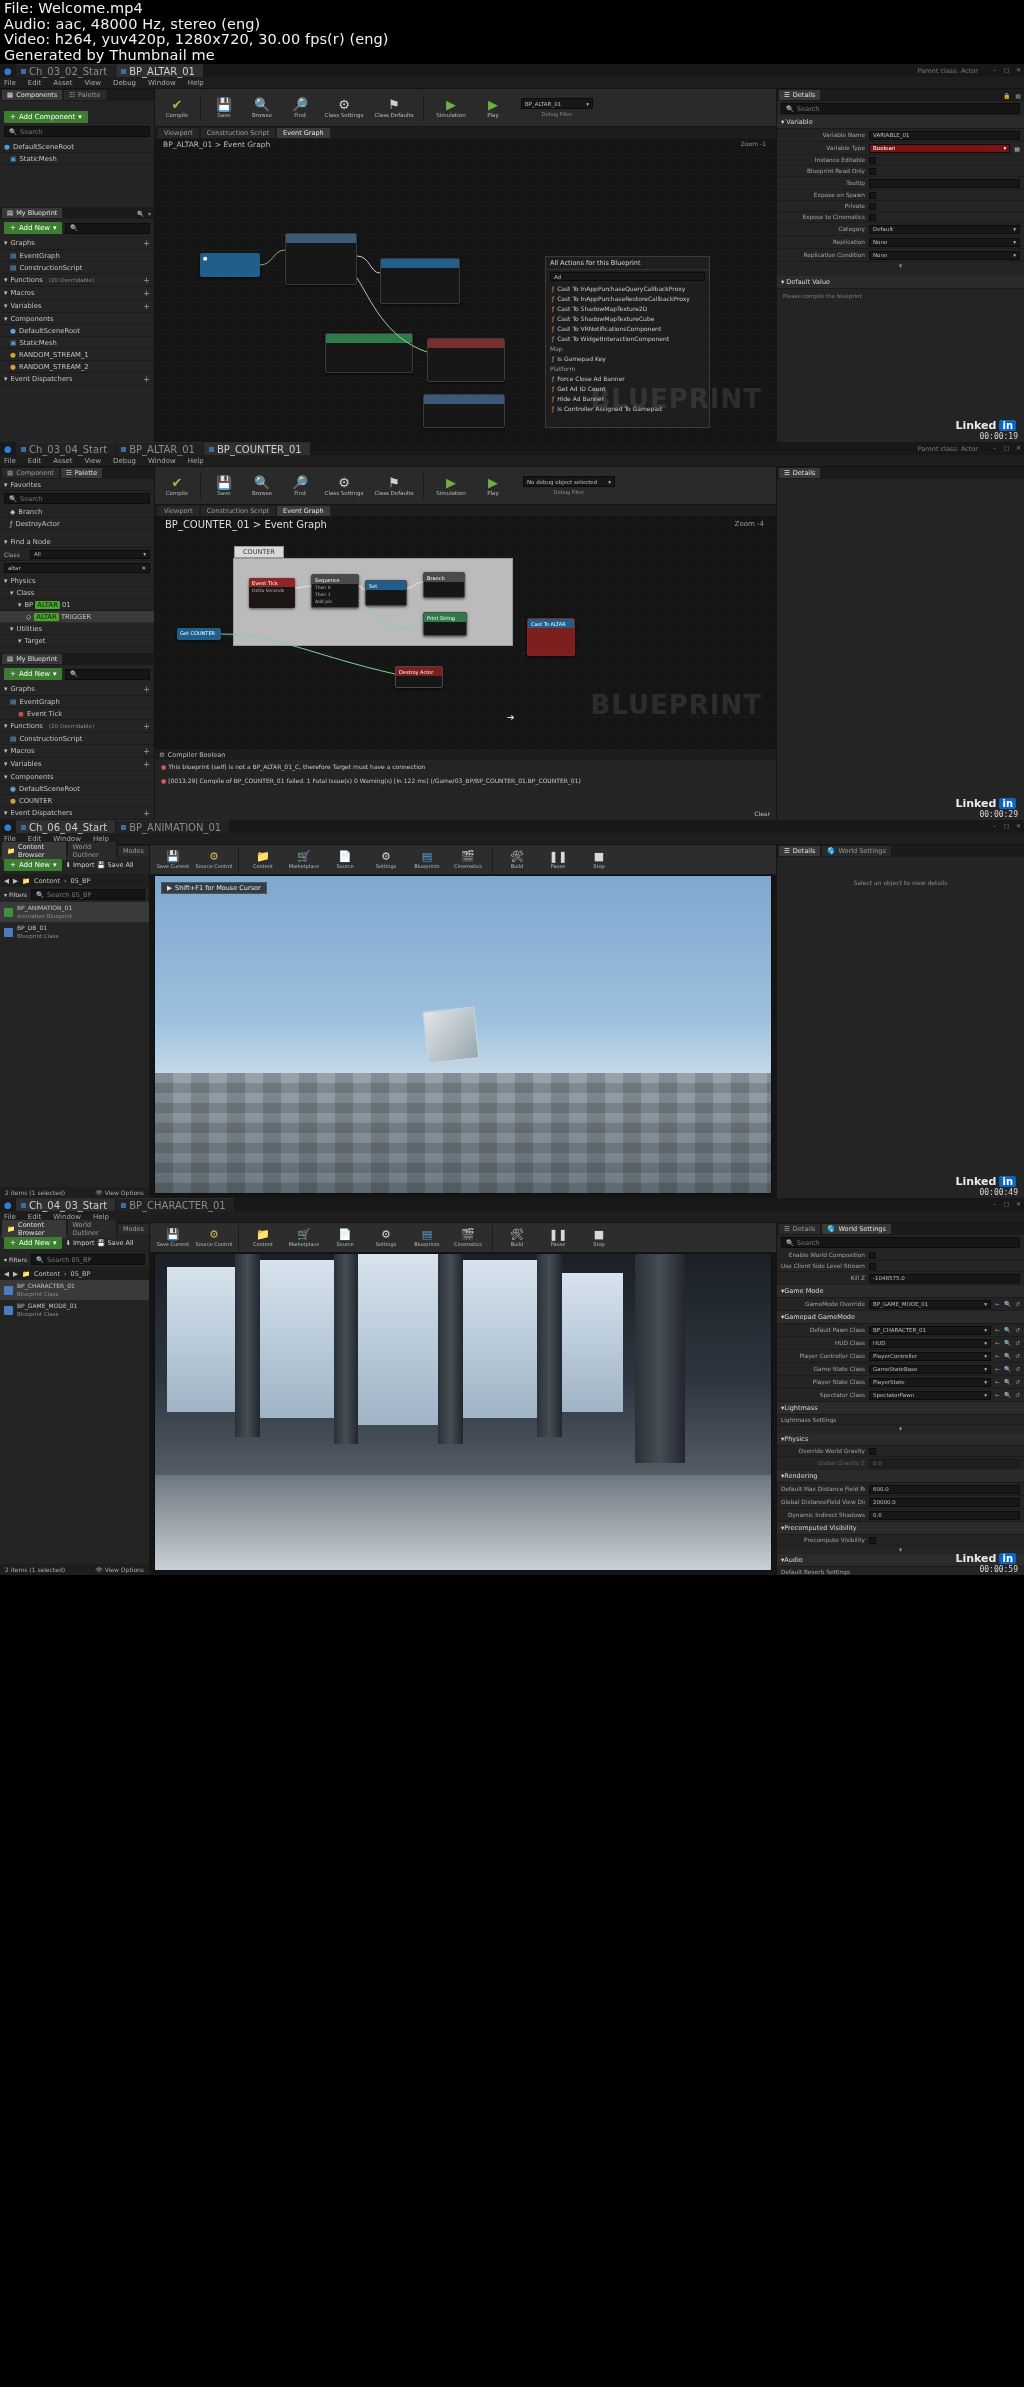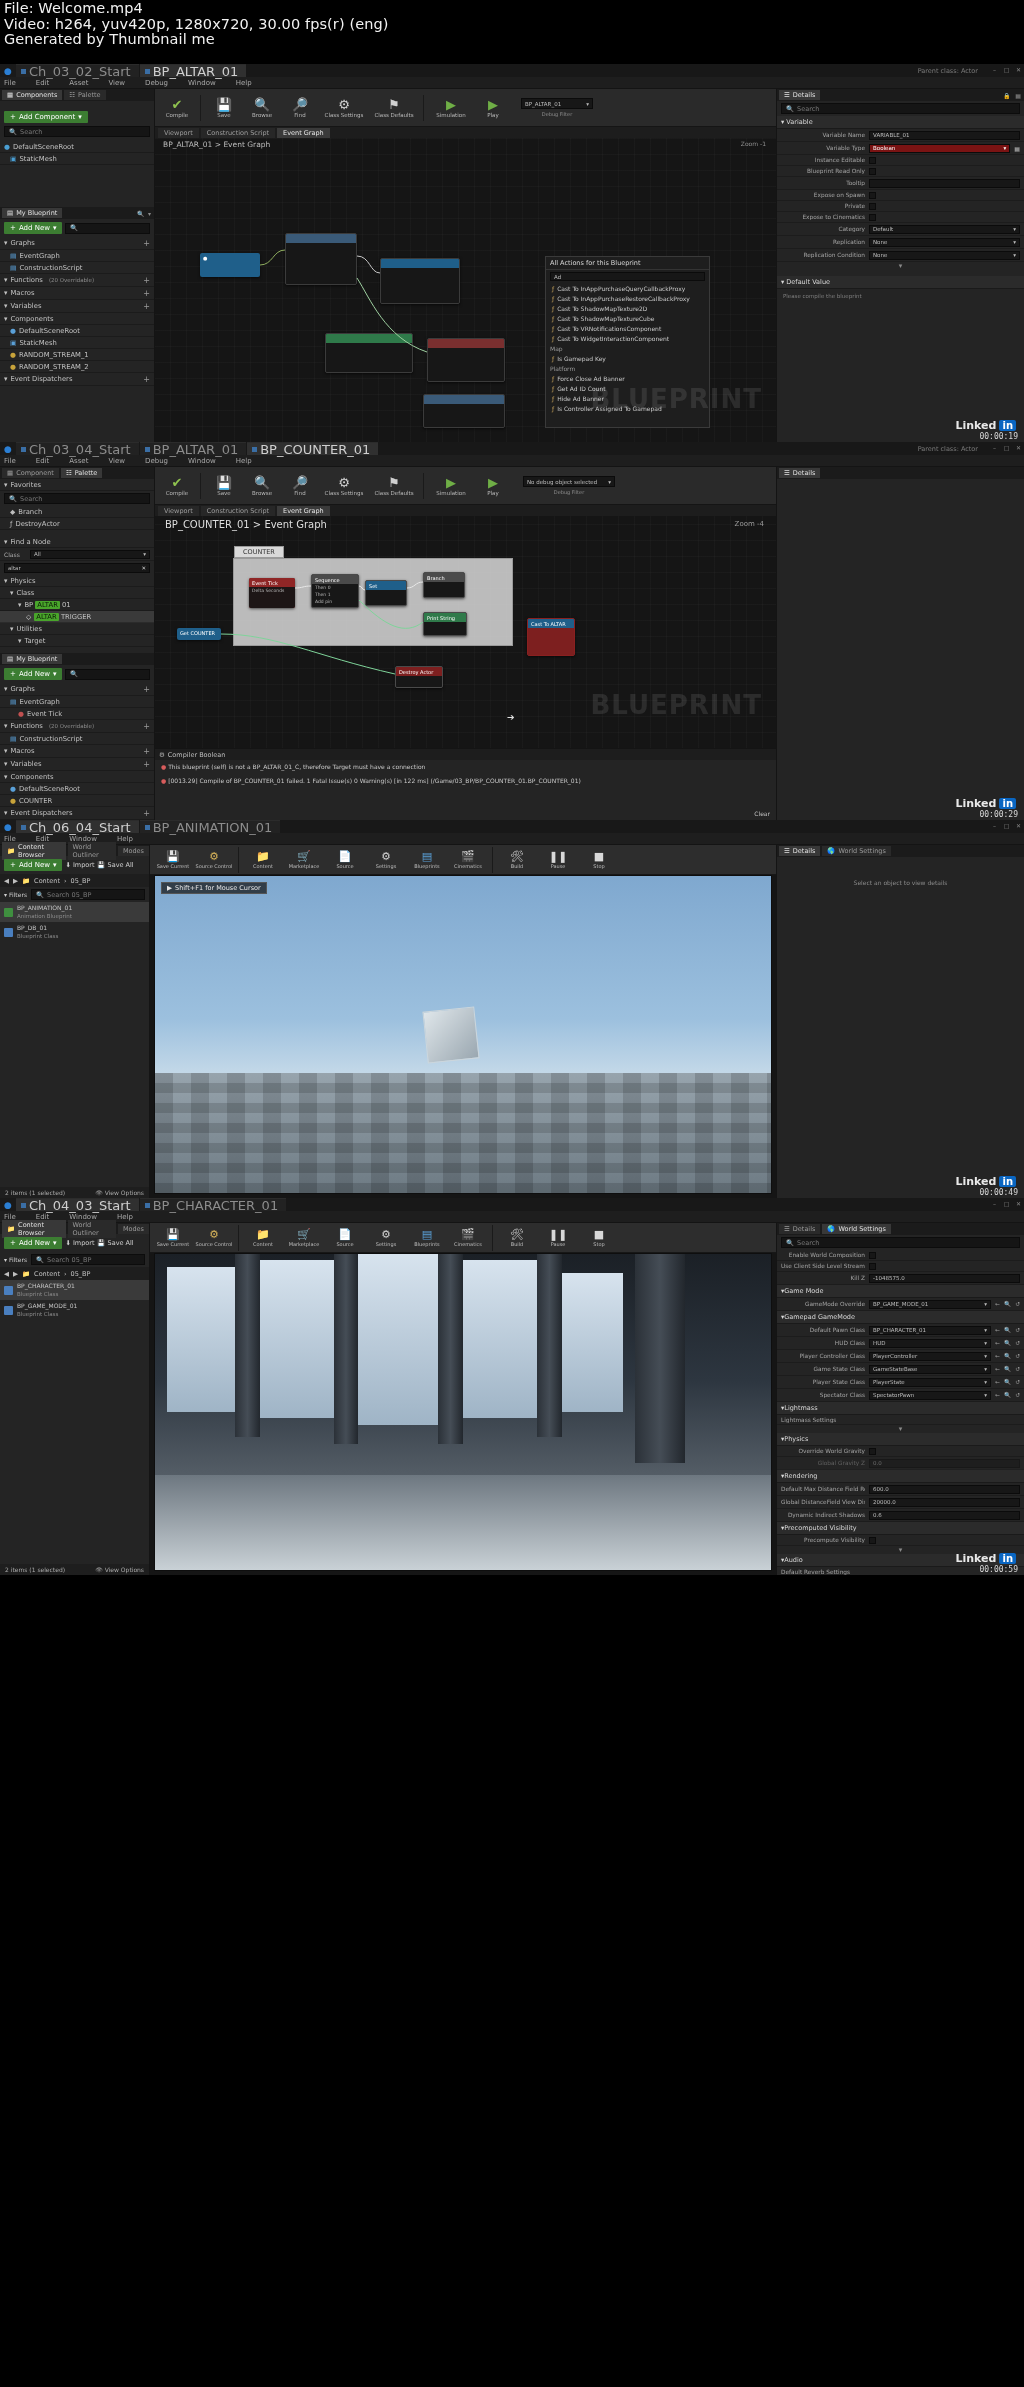--- a/index.html
+++ b/index.html
@@ -18,28 +18,28 @@
   
   .frame { position:relative; width:1024px; height:378px; overflow:hidden; background:#101010; }
   .frame.f1 { height:378px; }
   .shot { position:absolute; inset:0; overflow:hidden; }
 
   
   .ue { position:absolute; inset:0; background:#1c1c1c; }
   .ue-tabbar { height:13px; background:#181818; display:flex; align-items:stretch; position:relative; }
   .ue-logo { width:16px; background:#1a1a1a; display:flex; align-items:center; justify-content:center; font-size:9px; color:#2b7fd4; font-weight:bold; }
   .ue-tab { height:13px; padding:0 8px 0 5px; display:flex; align-items:center; gap:3px;
-            font-size:13px; color:#8c8c8c; background:#222; margin-right:1px; border-top:1px solid #2b2b2b; }
+            font-size:10px; color:#8c8c8c; background:#222; margin-right:1px; border-top:1px solid #2b2b2b; }
   .ue-tab.active { background:#303030; color:#cfcfcf; }
   .ue-tab .dot { width:5px; height:5px; background:#3a6ea5; display:inline-block; }
   .ue-winbtns { position:absolute; right:2px; top:2px; display:flex; gap:5px; }
   .ue-winbtns i { width:7px; height:7px; display:block; font-style:normal; color:#888; font-size:6px; line-height:7px; text-align:center; }
   .ue-parentclass { position:absolute; right:46px; top:3px; font-size:6.5px; color:#7a7a7a; }
 
-  .ue-menubar { height:12px; background:#1e1e1e; display:flex; align-items:center; padding-left:4px; gap:20px;
+  .ue-menubar { height:12px; background:#1e1e1e; display:flex; align-items:center; padding-left:4px; gap:12px;
                 font-size:7px; color:#a8a8a8; border-bottom:1px solid #141414; }
 
   .ue-body { position:absolute; top:25px; left:0; right:0; bottom:0; display:flex; }
 
   .ue-left { width:155px; background:#242424; border-right:1px solid #141414; position:relative; }
   .ue-center { flex:1; position:relative; background:#151515; }
   .ue-right { width:248px; background:#242424; border-left:1px solid #141414; position:relative; }
 
   .pane-tabs { height:12px; background:#1b1b1b; display:flex; align-items:center; gap:2px; padding-left:2px; }
   .pane-tab { font-size:6.5px; color:#9a9a9a; padding:1px 5px; background:#2a2a2a; display:flex; align-items:center; gap:3px; }
@@ -120,20 +120,21 @@
   .pathbar { height:13px; background:#1e1e1e; display:flex; align-items:center; gap:4px; padding-left:4px; font-size:6.5px; color:#c0c0c0; }
   .asset-tile { display:flex; align-items:center; gap:4px; padding:2px 4px; font-size:6px; color:#c4c4c4; }
   .asset-ico { width:9px; height:9px; background:#4a7fbf; border-radius:1px; }
   .statusbar { position:absolute; left:0; right:0; bottom:0; height:11px; background:#1e1e1e; display:flex; align-items:center; justify-content:space-between; padding:0 5px; font-size:6px; color:#a9a9a9; }
 </style>
 </head>
 <body>
 
 <div id="meta-header">
   <div class="ln">File: Welcome.mp4</div>
+  <div class="ln">Audio: aac, 48000 Hz, stereo (eng)</div>
   <div class="ln">Video: h264, yuv420p, 1280x720, 30.00 fps(r) (eng)</div>
   <div class="ln">Generated by Thumbnail me</div>
 </div>
 
 <div class="frame f1">
  <div class="shot">
       <div class="ue">
 
   <div class="ue-tabbar">
     <div class="ue-logo">●</div>

